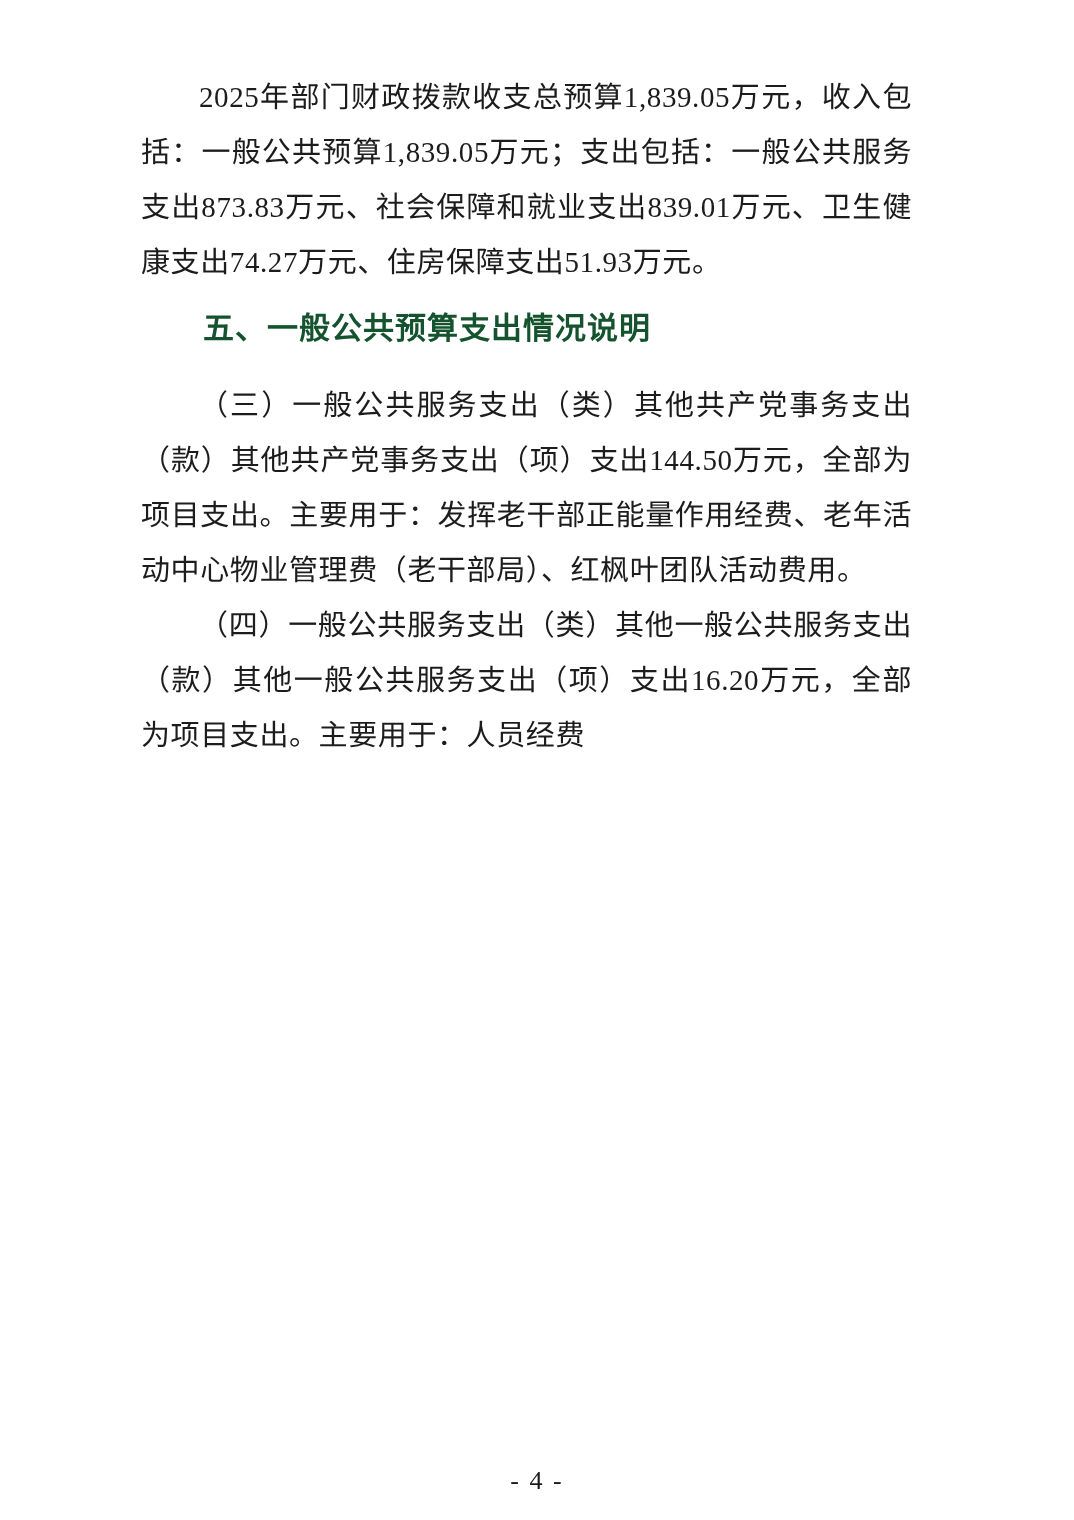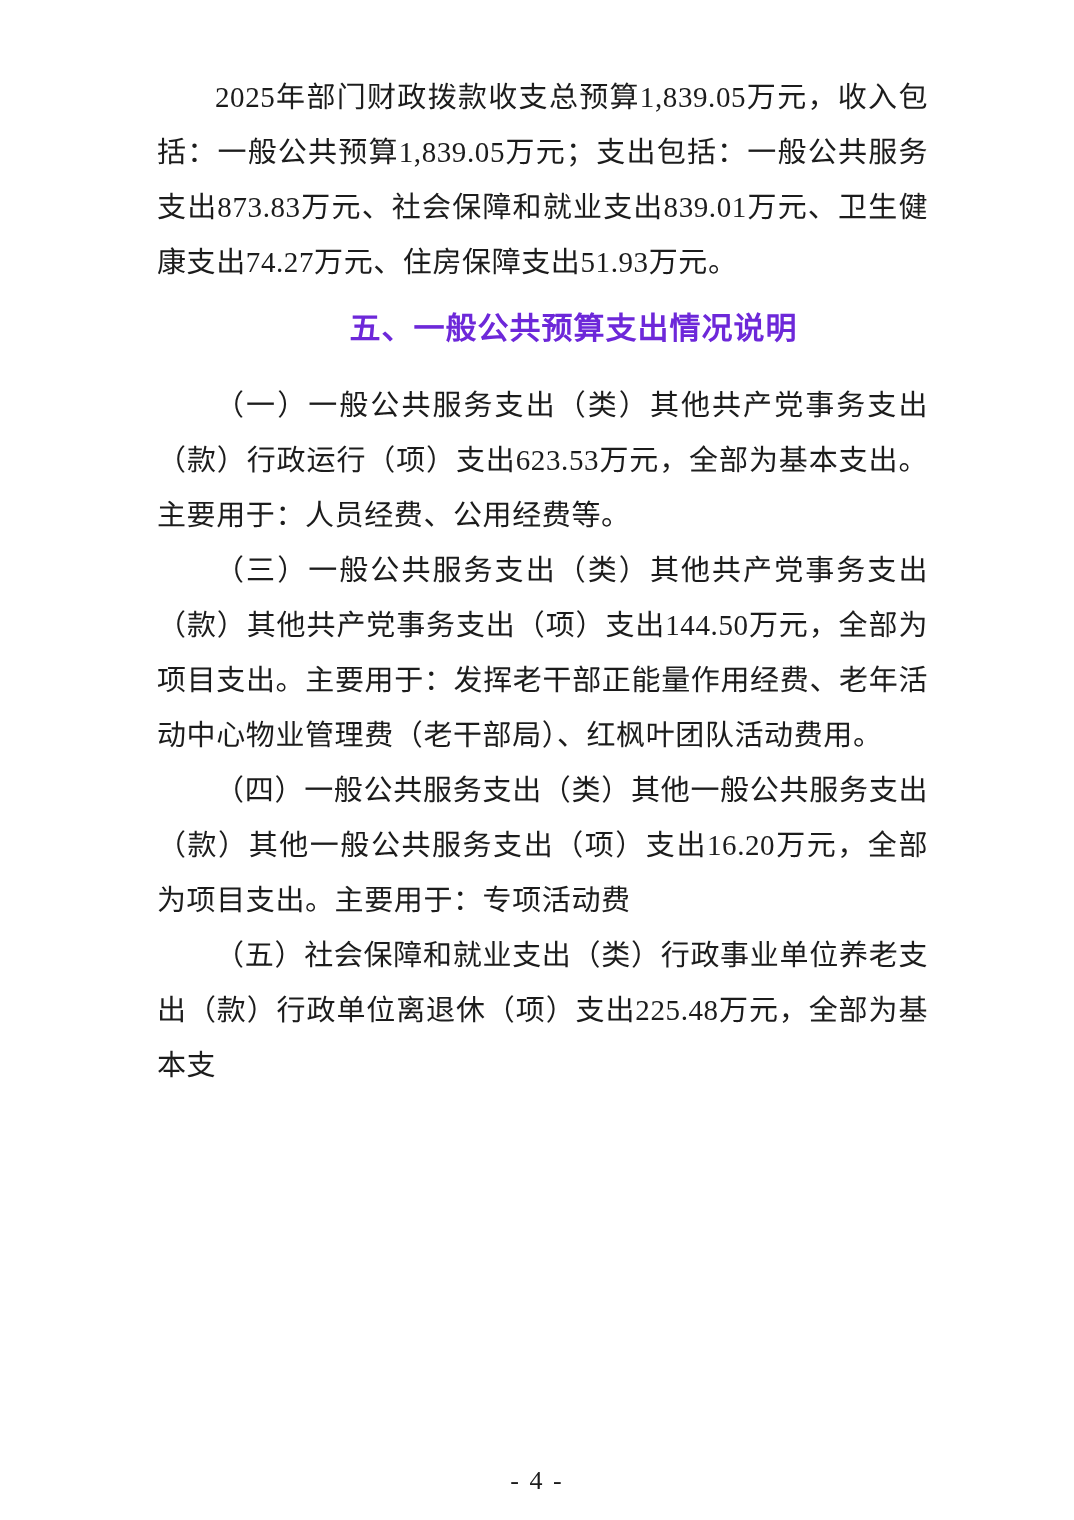--- a/index.html
+++ b/index.html
@@ -11,43 +11,43 @@
     position: relative;
     width: 1074px;
     height: 1520px;
     background: #ffffff;
     overflow: hidden;
     font-family: "Liberation Serif", serif;
     color: #1c1c1c;
   }
   .content {
     position: absolute;
-    left: 157px;
+    left: 141px;
     top: 70px;
     width: 771px;
     font-size: 29px;
     line-height: 55px;
     letter-spacing: 0.6px;
     text-align: justify;
     text-justify: inter-ideograph;
   }
   p.body-para {
     margin: 0;
     text-indent: 2em;
   }
   h2.section-heading {
     margin: 11px 0 22px 0;
     text-indent: 2em;
     font-family: "Liberation Sans", sans-serif;
     font-weight: bold;
     font-size: 31px;
     line-height: 55px;
     letter-spacing: 1px;
-    color: #6d28d9;
-    text-align: center;
+    color: #14532d;
+    text-align: left;
   }
   .footer {
     position: absolute;
     left: 0;
     right: 0;
     top: 1466px;
     text-align: center;
     font-size: 26px;
     letter-spacing: 2px;
     color: #1c1c1c;
@@ -57,24 +57,22 @@
 </head>
 <body>
 
 <div class="page">
   <div class="content">
     <p class="body-para">2025年部门财政拨款收支总预算1,839.05万元，收入包括：一般公共预算1,839.05万元；支出包括：一般公共服务支出873.83万元、社会保障和就业支出839.01万元、卫生健康支出74.27万元、住房保障支出51.93万元。</p>
 
     <h2 class="section-heading">五、一般公共预算支出情况说明</h2>
 
 
-    <p class="body-para">（一）一般公共服务支出（类）其他共产党事务支出（款）行政运行（项）支出623.53万元，全部为基本支出。主要用于：人员经费、公用经费等。</p>
 
 
     <p class="body-para">（三）一般公共服务支出（类）其他共产党事务支出（款）其他共产党事务支出（项）支出144.50万元，全部为项目支出。主要用于：发挥老干部正能量作用经费、老年活动中心物业管理费（老干部局）、红枫叶团队活动费用。</p>
 
-    <p class="body-para">（四）一般公共服务支出（类）其他一般公共服务支出（款）其他一般公共服务支出（项）支出16.20万元，全部为项目支出。主要用于：专项活动费</p>
+    <p class="body-para">（四）一般公共服务支出（类）其他一般公共服务支出（款）其他一般公共服务支出（项）支出16.20万元，全部为项目支出。主要用于：人员经费</p>
 
-    <p class="body-para">（五）社会保障和就业支出（类）行政事业单位养老支出（款）行政单位离退休（项）支出225.48万元，全部为基本支</p>
   </div>
 
   <div class="footer">- 4 -</div>
 </div>
 
 </body></html>

